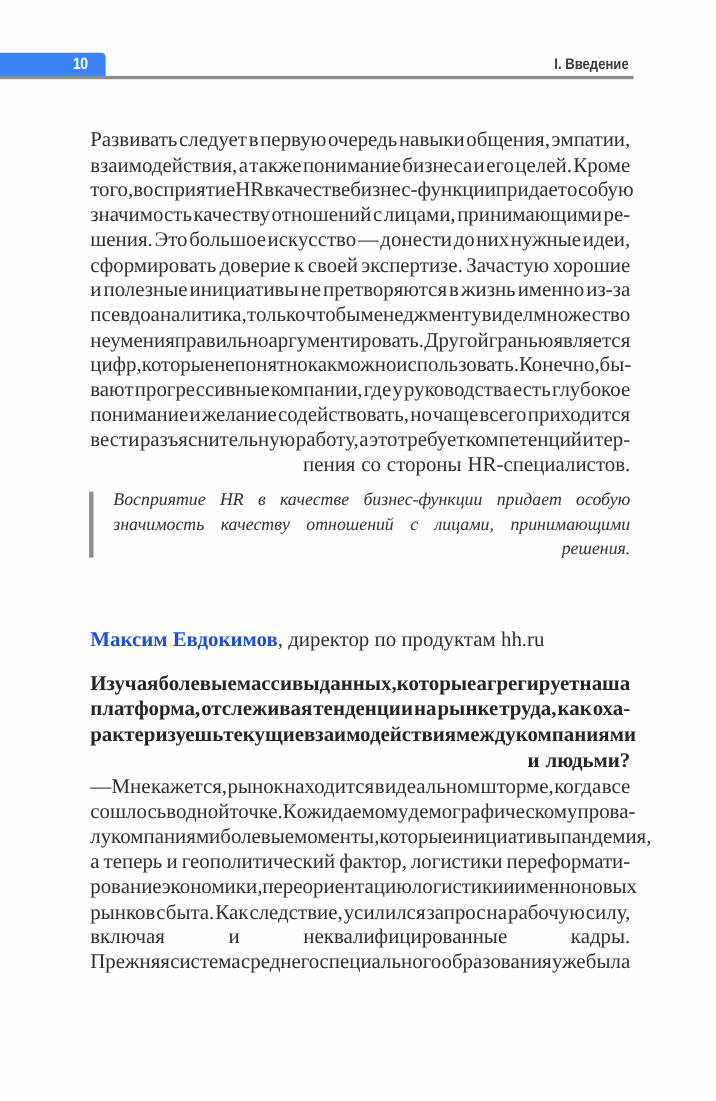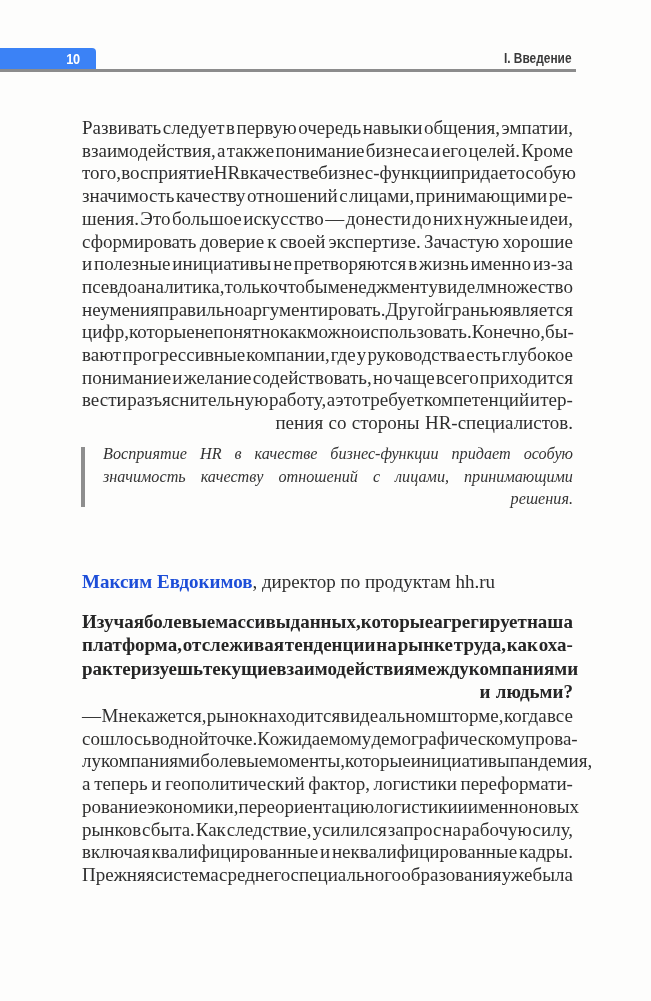--- a/index.html
+++ b/index.html
@@ -386,21 +386,20 @@
       <span>Как</span>
       <span>следствие,</span>
       <span>усилился</span>
       <span>запрос</span>
       <span>на</span>
       <span>рабочую</span>
       <span>силу,</span>
     </span>
   <span class="jline">
       <span>включая</span>
-      <span>квалифицированные</span>
       <span>и</span>
       <span>неквалифицированные</span>
       <span>кадры.</span>
     </span>
   <span class="jline">
       <span>Прежняя</span>
       <span>система</span>
       <span>среднего</span>
       <span>специального</span>
       <span>образования</span>

